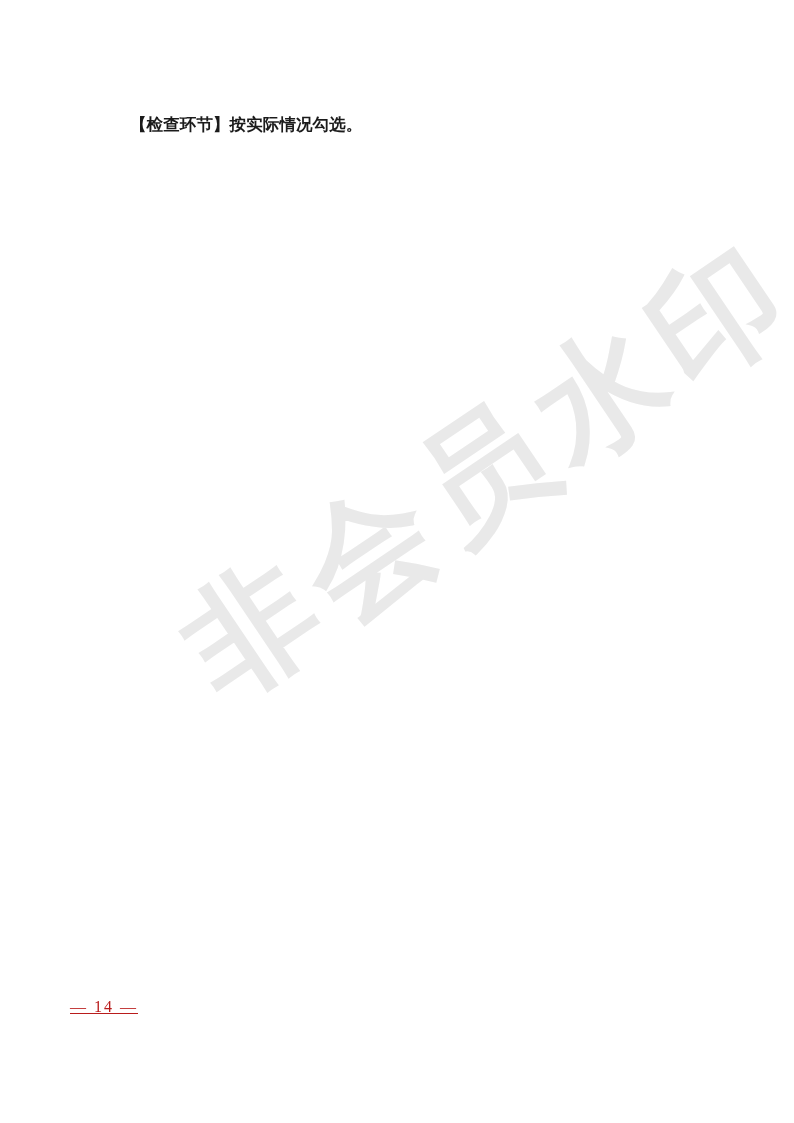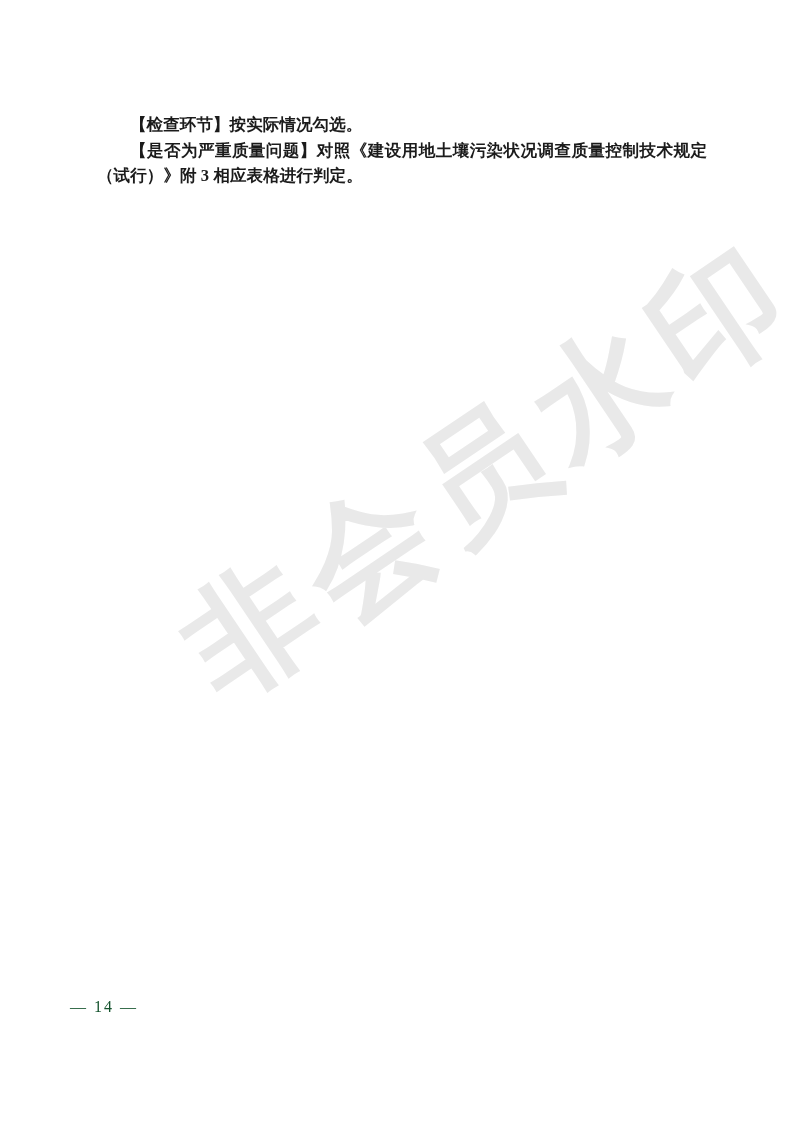--- a/index.html
+++ b/index.html
@@ -67,33 +67,33 @@
     top: 998px;
     width: 794px;
     text-align: left;
   }
   .pagenum {
     position: absolute;
     left: 70px;
     top: 0;
     font-size: 16px;
     letter-spacing: 2px;
-    color: #14532d;
+    color: #b91c1c;
     font-family: "Liberation Serif", "DejaVu Serif", serif;
     white-space: nowrap;
+    text-decoration: underline;
   }
 </style>
 </head>
 <body>
 
 <div class="page">
 
   <div class="content">
     <p class="para">【检查环节】按实际情况勾选。</p>
-    <p class="para">【是否为严重质量问题】对照《建设用地土壤污染状况调查质量控制技术规定（试行）》附 3 相应表格进行判定。</p>
   </div>
 
   <div class="watermark">
     <span>非会员水印</span>
   </div>
 
   <div class="footer">
     <div class="pagenum">—  14  —</div>
   </div>
 

